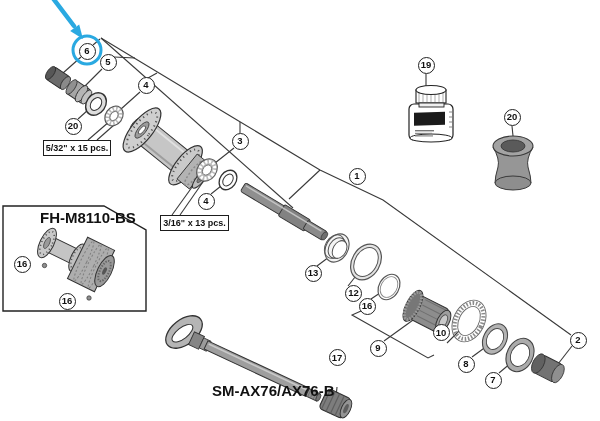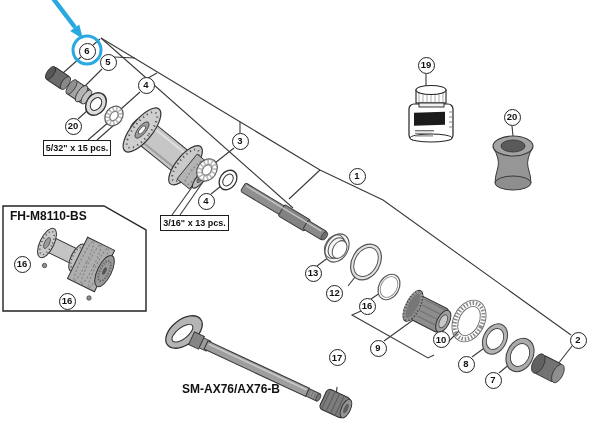--- a/index.html
+++ b/index.html
@@ -13,21 +13,21 @@
     background:#fff;display:flex;align-items:center;justify-content:center;
     font-size:9.5px;font-weight:bold;color:#111;box-sizing:border-box;line-height:1;
     cursor:pointer;
   }
   .count-box{
     position:absolute;border:1.3px solid #1d1d1d;background:#fff;color:#111;
     font-size:9px;font-weight:bold;display:flex;align-items:center;justify-content:center;
     box-sizing:border-box;white-space:nowrap;
   }
   .model-label{
-    position:absolute;font-size:12px;font-weight:bold;color:#111;white-space:nowrap;
+    position:absolute;font-size:15px;font-weight:bold;color:#111;white-space:nowrap;margin-left:30px;
   }
 </style>
 </head>
 <body>
 
 <div id="canvas">
 
   <svg id="drawing" width="600" height="421" viewBox="0 0 600 421">
 
     <g stroke="#3a3a3a" stroke-width="1.1" fill="none">
@@ -271,27 +271,27 @@
     </div>
   <div class="callout" style="left:484.5px;top:371.5px">
       <span>7</span>
     </div>
   <div class="callout" style="left:457.5px;top:355.5px">
       <span>8</span>
     </div>
   <div class="callout" style="left:369.5px;top:339.5px">
       <span>9</span>
     </div>
-  <div class="callout" style="left:432.5px;top:331px">
+  <div class="callout" style="left:432.5px;top:324px">
       <span>10</span>
     </div>
   <div class="callout" style="left:358.5px;top:297.5px">
       <span>16</span>
     </div>
-  <div class="callout" style="left:326px;top:284.5px">
+  <div class="callout" style="left:345px;top:284.5px">
       <span>12</span>
     </div>
   <div class="callout" style="left:304.5px;top:264.5px">
       <span>13</span>
     </div>
   <div class="callout" style="left:197.5px;top:192.5px">
       <span>4</span>
     </div>
   <div class="callout" style="left:64.5px;top:117.5px">
       <span>20</span>

